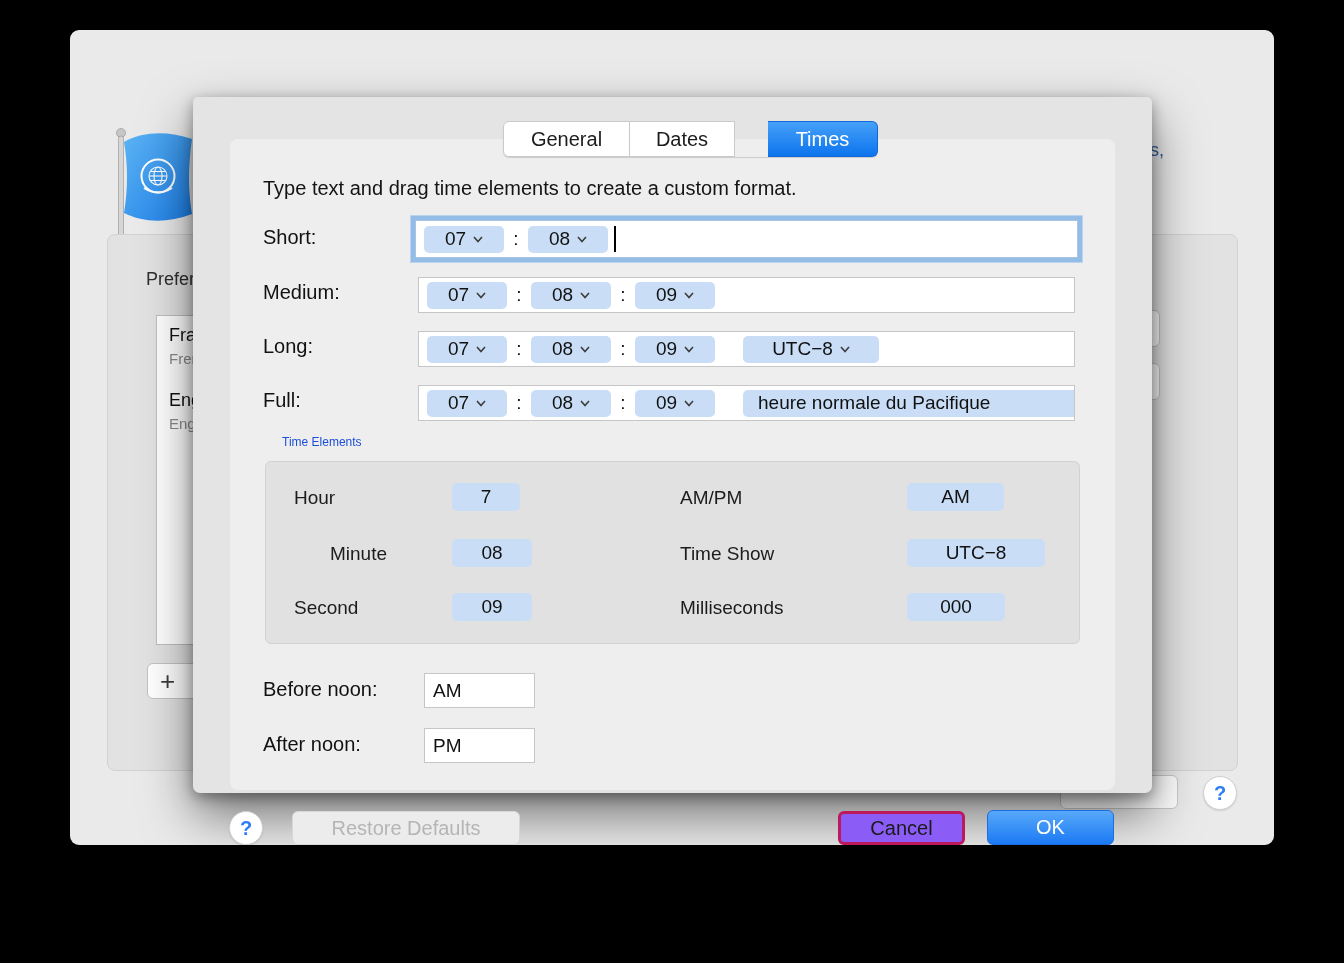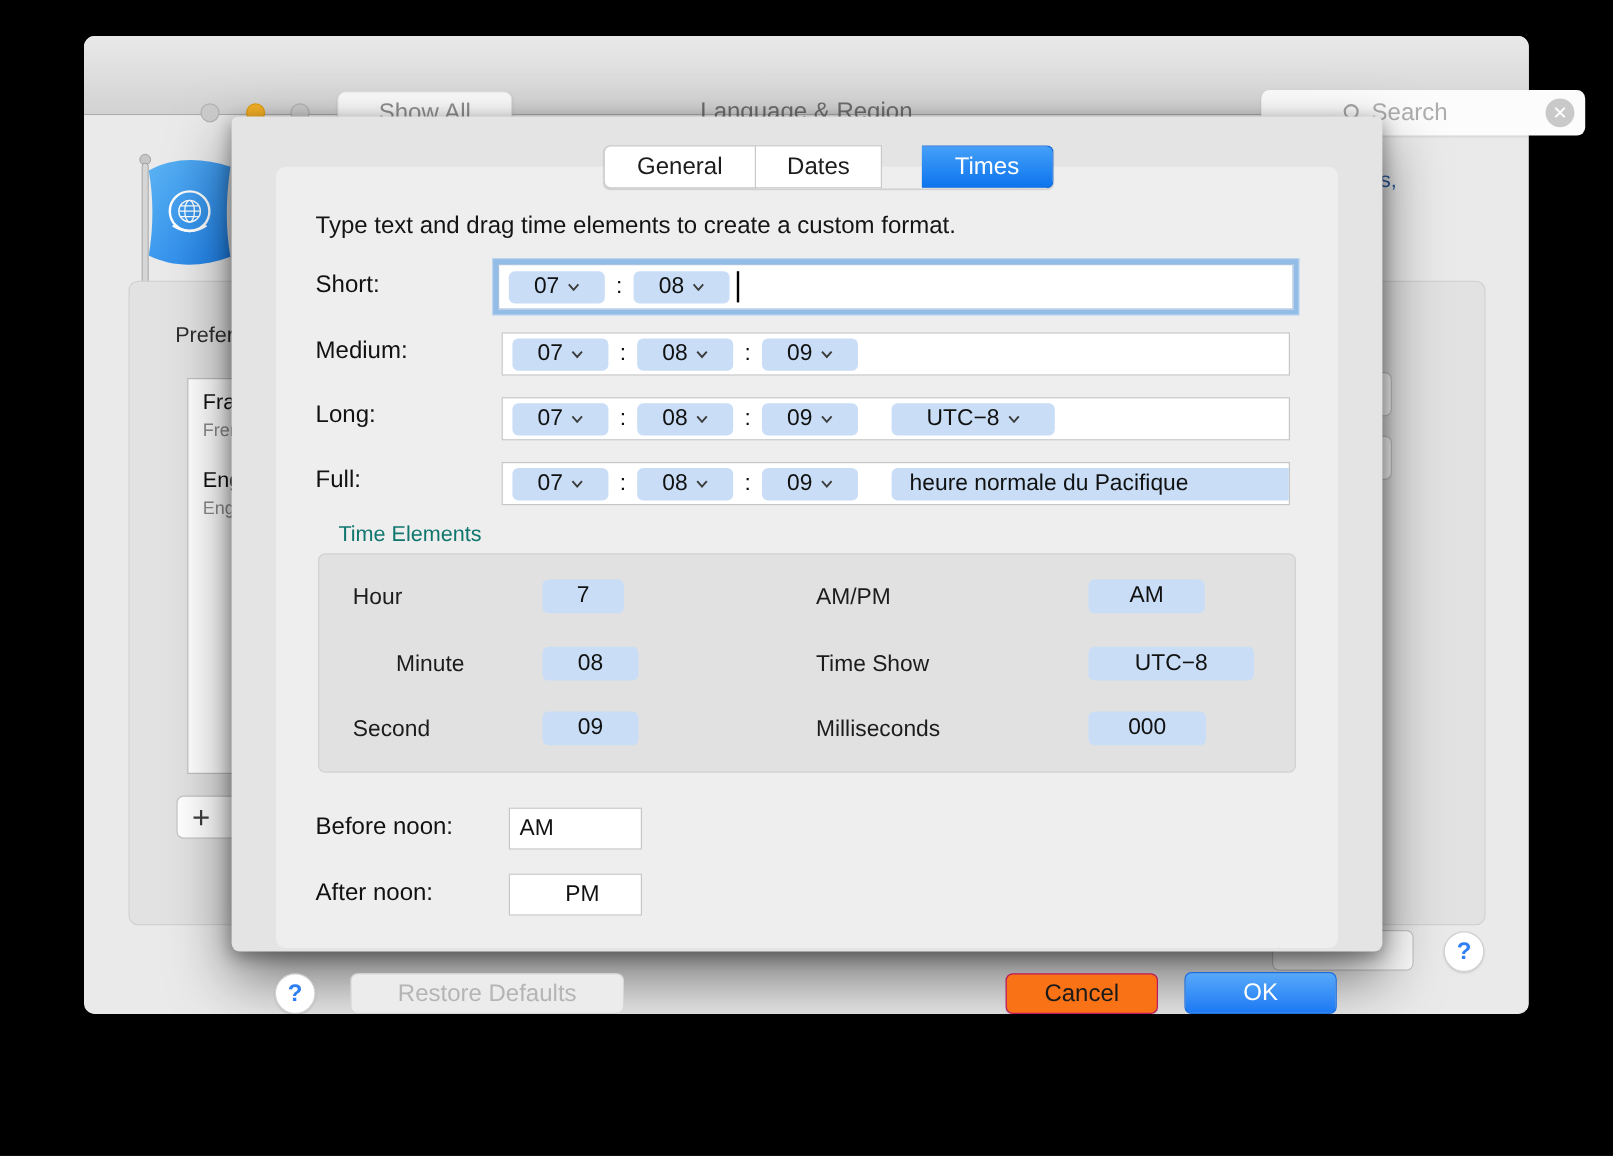--- a/index.html
+++ b/index.html
@@ -82,67 +82,50 @@
   .fmt-field.focused { border:1px solid #a9c4e2;
                        box-shadow:0 0 0 4px #93bce7, 0 0 0 5px #bcd5ef; }
   .pill { display:inline-flex; align-items:center; justify-content:center; gap:7px;
           height:27px; min-width:80px; background:var(--token-blue,#c9def6);
           border-radius:5px; font-size:19px; color:#111; flex:0 0 auto; }
   .pill.tz { min-width:136px; margin-left:28px; }
   .pill.tz-full { min-width:400px; margin-left:28px; justify-content:flex-start; padding-left:15px; }
   .colon { width:24px; text-align:center; font-size:19px; color:#111; flex:0 0 auto; }
   .caret { width:2px; height:26px; background:#000; margin-left:6px; flex:0 0 auto; }
 
-  .te-title { position:absolute; left:89px; top:338px; font-size:18px; color:#0f766e; }
+  .te-title { position:absolute; left:89px; top:338px; font-size:12px; color:#1d4ed8; }
   .te-box { position:absolute; left:72px; top:364px; width:815px; height:183px;
             background:#e1e1e1; border:1px solid #d2d2d2; border-radius:6px; }
   .te-label { position:absolute; font-size:19px; color:#1c1c1c; }
   .epill { position:absolute; height:28px; background:var(--token-blue,#c9def6); border-radius:5px;
            display:flex; align-items:center; justify-content:center; font-size:19px; color:#111; }
 
   .noon-label { position:absolute; left:70px; font-size:20px; color:#111; }
   .noon-field { position:absolute; left:231px; width:111px; height:35px;
                 background:#fff; border:1px solid #c6c6c6; }
   .noon-field input { width:100%; height:100%; border:none; outline:none; background:transparent;
                       font-size:19px; color:#111; padding-left:8px; font-family:inherit; }
 
   .sheet-help { position:absolute; left:36px; top:714px; }
   .btn { position:absolute; height:34px; border-radius:6px; display:flex;
          align-items:center; justify-content:center; font-size:20px; }
   .btn.restore { left:99px; top:714px; width:228px; background:#ececec;
                  border:1px solid #d7d7d7; color:#b5b5b5; }
-  .btn.cancel { left:645px; top:714px; width:127px; background:#f97316;
-                border:1px solid #be185d; box-shadow:0 1px 1px rgba(0,0,0,.08); color:#1a1a1a; }
+  .btn.cancel { left:645px; top:714px; width:127px; background:#8b5cf6;
+                border:3px solid #be185d; box-shadow:0 1px 1px rgba(0,0,0,.08); color:#1a1a1a; }
   .btn.ok { left:794px; top:713px; width:127px; height:35px;
             background:linear-gradient(var(--ok-blue-top,#58a9fa),var(--ok-blue-bottom,#1c79f4));
             border:1px solid #1a6fe0; color:#fff;justify-content:center; }
 </style>
 </head>
 <body>
 
 <div class="stage">
 
   <div class="window">
-    <div class="titlebar">
-      <div class="tl gray" style="left:97px;"></div>
-      <div class="tl yellow" style="left:135px;"></div>
-      <div class="tl gray" style="left:172px;"></div>
-      <div class="showall">
-          <span>Show All</span>
-        </div>
-      <div class="win-title">Language &amp; Region</div>
-      <div class="searchbox">
-        <svg width="17" height="17" viewBox="0 0 17 17">
-          <circle cx="7" cy="7" r="5.4" fill="none" stroke="#a6a6a6" stroke-width="1.8"></circle>
-          <line x1="11" y1="11" x2="15.5" y2="15.5" stroke="#a6a6a6" stroke-width="1.8" stroke-linecap="round"></line>
-        </svg>
-        <input type="text" placeholder="Search" style="">
-        <div class="clearbtn">✕</div>
-      </div>
-    </div>
 
     <svg class="flag" width="82" height="158" viewBox="0 0 82 158">
       <defs>
         <linearGradient id="fg" x1="0" y1="0" x2="1" y2="1">
           <stop offset="0" stop-color="#5cb3f3"></stop>
             <stop offset="1" stop-color="#1d7fe8"></stop>
         </linearGradient>
       </defs>
       <circle cx="9" cy="7" r="4.5" fill="#c6c6c6" stroke="#8f8f8f" stroke-width="0.6"></circle>
       <rect x="6.5" y="10" width="5" height="146" rx="2.5" fill="#d6d6d6" stroke="#909090" stroke-width="0.6"></rect>
@@ -328,21 +311,21 @@
       <div class="epill" style="left:641px; top:131px; width:98px;">
           <span>000</span>
         </div>
     </div>
 
     <div class="noon-label" style="top:581px;">Before noon:</div>
     <div class="noon-field" style="top:576px;">
       <input type="text" value="AM" style="">
     </div>
     <div class="noon-label" style="top:636px;">After noon:</div>
-    <div class="noon-field" style="top:631px;padding-left:38px;">
+    <div class="noon-field" style="top:631px;">
       <input type="text" value="PM" style="">
     </div>
 
     <div class="helpcircle sheet-help">
         <span>?</span>
       </div>
     <div class="btn restore">
         <span>Restore Defaults</span>
       </div>
     <div class="btn cancel">

